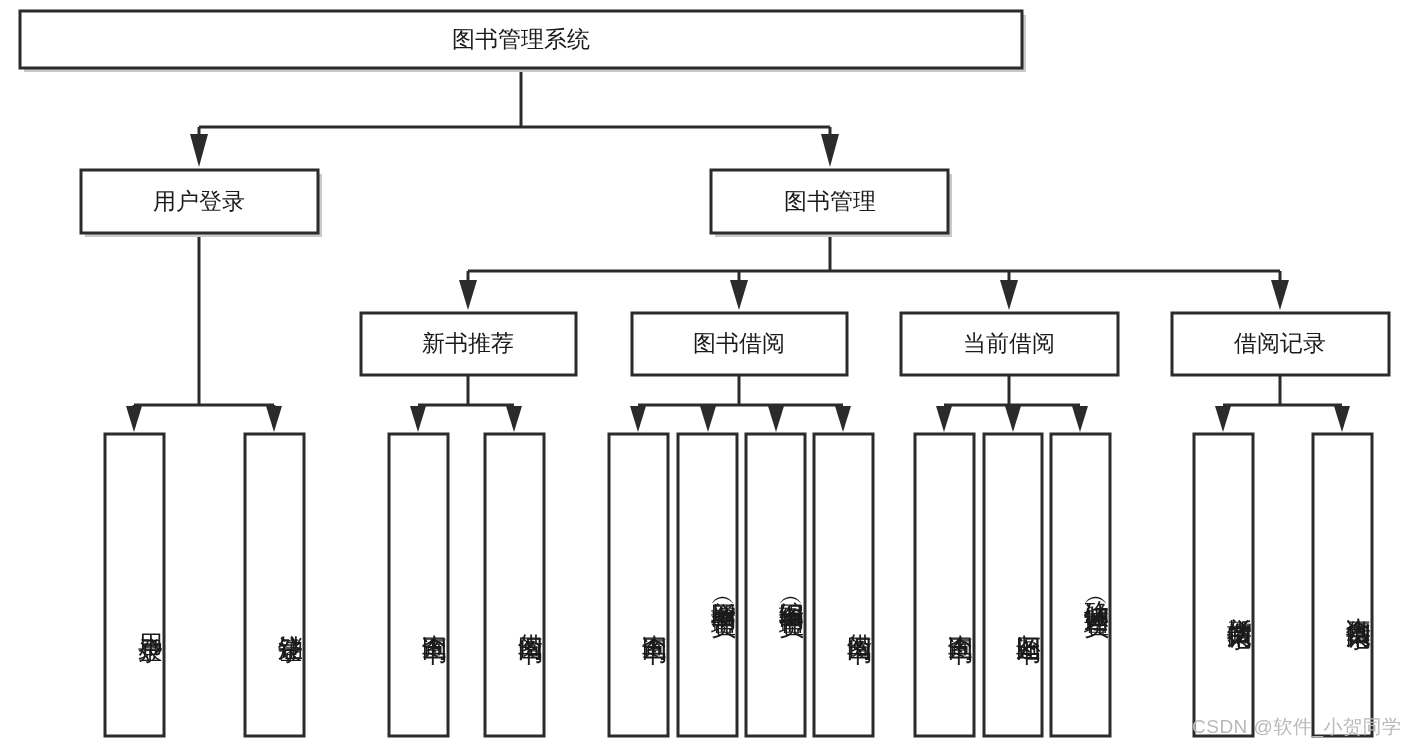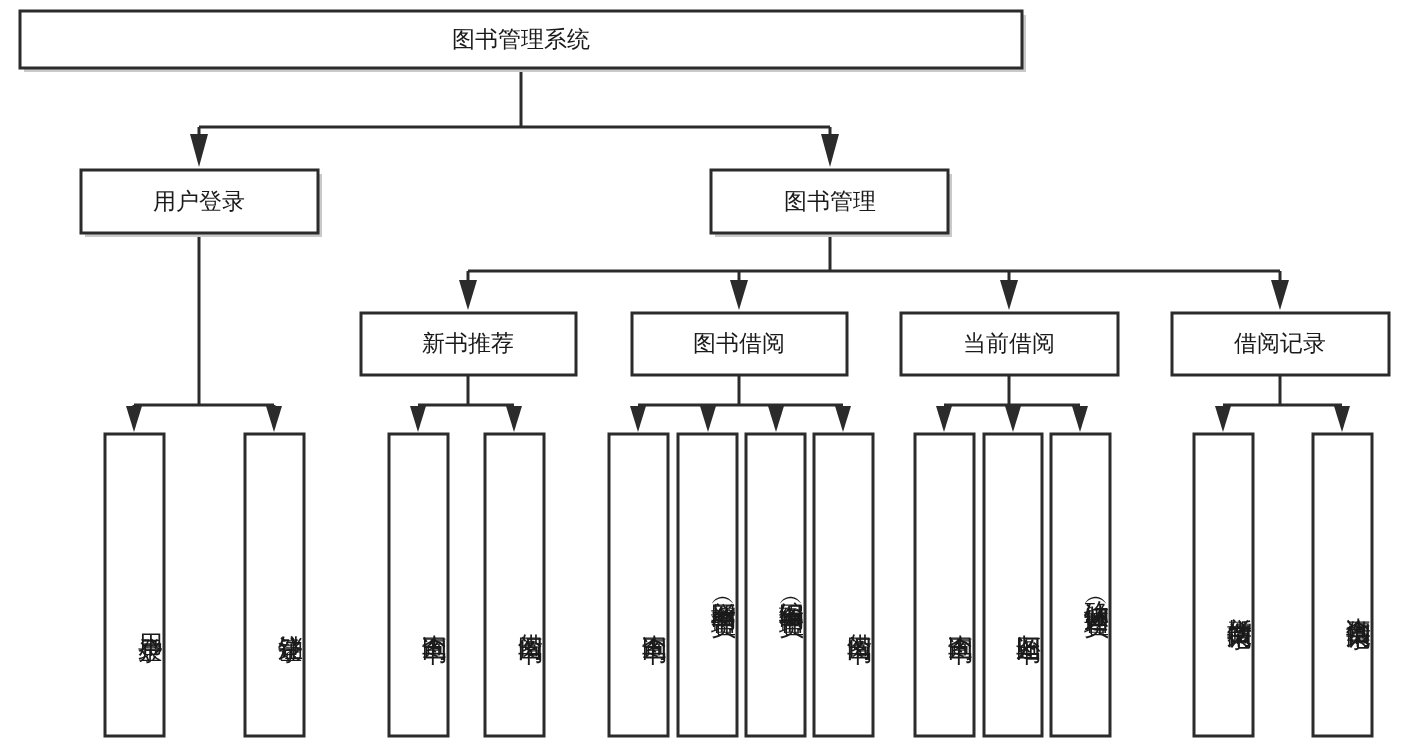--- a/index.html
+++ b/index.html
@@ -205,14 +205,15 @@
   <div class="node-label-v" style="left:609px; top:500px; width:59px; height:236px;">查询图书</div>
   <div class="node-label-v" style="left:678px; top:443px; width:59px; height:293px;">新增图书（管理员）</div>
   <div class="node-label-v" style="left:746px; top:443px; width:59px; height:293px;">编辑图书（管理员）</div>
   <div class="node-label-v" style="left:814px; top:500px; width:59px; height:236px;">借阅图书</div>
   <div class="node-label-v" style="left:915px; top:500px; width:59px; height:236px;">查询图书</div>
   <div class="node-label-v" style="left:984px; top:500px; width:58px; height:236px;">归还图书</div>
   <div class="node-label-v" style="left:1051px; top:443px; width:59px; height:293px;">确认归还（管理员）</div>
   <div class="node-label-v" style="left:1194px; top:470px; width:59px; height:266px;">新增借阅记录</div>
   <div class="node-label-v" style="left:1313px; top:470px; width:59px; height:266px;">查询借阅记录</div>
 
+  <div class="watermark" style="left:1192px; top:714px;">CSDN @软件_小贺同学</div>
 
 </div>
 
 </body></html>

